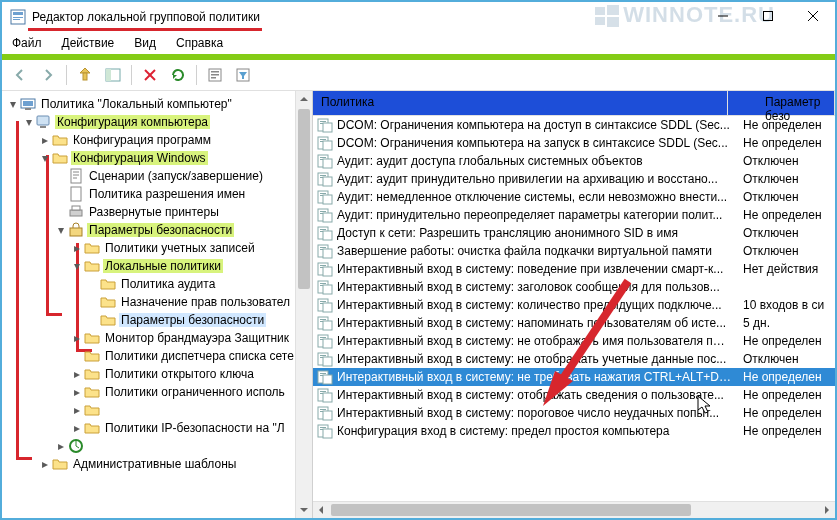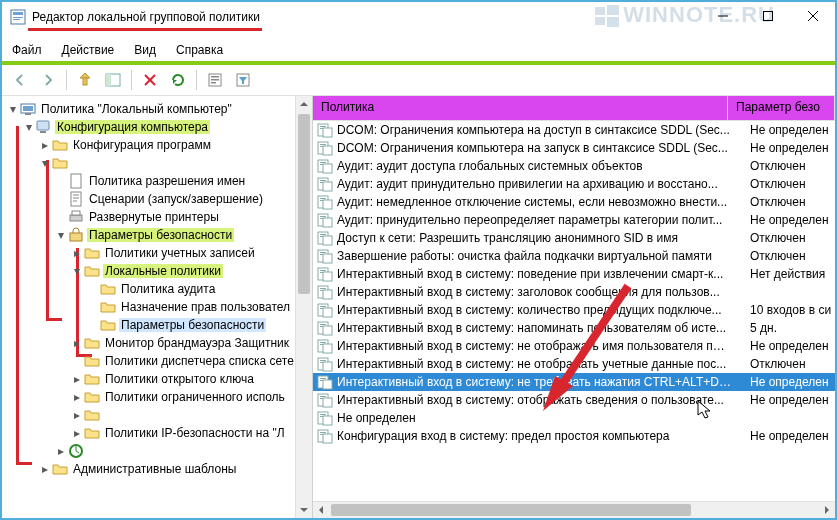--- a/index.html
+++ b/index.html
@@ -6,35 +6,35 @@
   .window { width:837px; height:520px; border:2px solid #53addb; box-sizing:border-box; position:relative; overflow:hidden; display:flex; flex-direction:column;}
   .titlebar { height:30px; background:#fff; display:flex; align-items:center; position:relative;}
   .titlebar .appicon { margin:0 6px 0 8px; }
   .titlebar .title { font-size:12px; color:#000; }
   .title-underline { position:absolute; left:26px; top:26px; width:234px; height:3px; background:#d7262d; }
   .winbtns { position:absolute; right:0; top:0; display:flex; height:28px;}
   .winbtn { width:45px; height:28px; display:flex; align-items:center; justify-content:center; }
   .winbtn svg { pointer-events:none; }
   .watermark { position:absolute; right:60px; top:0; font-size:22px; font-weight:600; color:#c9d7e2; letter-spacing:1px; font-family:Arial, sans-serif; opacity:0.8;}
   .watermark .w-logo { display:inline-flex; vertical-align:middle; margin-right:4px; width:24px; height:24px; }
-  .menubar { height:22px; display:flex; align-items:center; border-bottom:4px solid #84cc16; background:#fff;margin-top:7px;}
+  .menubar { height:22px; display:flex; align-items:center; border-bottom:6px solid #84cc16; background:#fff;}
   .menuitem { padding:3px 10px; cursor:default;}
   .toolbar { height:30px; display:flex; align-items:center; gap:4px; padding:0 6px; border-bottom:1px solid #e0e0e0; background:#fff;}
   .tbtn { width:22px; height:22px; display:flex; align-items:center; justify-content:center; border:1px solid transparent;}
   .sep { width:1px; height:20px; background:#d0d0d0; margin:0 2px;}
   .content { flex:1; display:flex; min-height:0;}
   .tree-pane { width:310px; border-right:1px solid #d0d0d0; position:relative; overflow:hidden; background:#fff;}
   .tree-scroll { position:absolute; inset:4px 16px 4px 4px; overflow:hidden;}
   .list-pane { flex:1; display:flex; flex-direction:column; min-width:0; position:relative; overflow:hidden;}
-  .list-header { display:flex; height:24px; border-bottom:1px solid #e0e0e0; background:#d946ef;}
+  .list-header { display:flex; height:24px; border-bottom:1px solid #e0e0e0; background:#1d4ed8;gap:29px;}
   .list-header .col { padding:4px 8px; border-right:1px solid #e0e0e0; font-size:12px;}
   .list-body { flex:1; overflow:hidden; position:relative;}
   .row { display:flex; align-items:center; height:18px; padding:0 0 0 4px; white-space:nowrap; font-size:12px;}
   .row .ri { flex:0 0 16px; margin-right:4px; display:flex; align-items:center; justify-content:center;}
-  .row .rt { flex:0 0 394px; overflow:hidden; text-overflow:ellipsis; padding-right:19px;}
+  .row .rt { flex:0 0 394px; overflow:hidden; text-overflow:ellipsis; padding-right:12px;}
   .row .rs { flex:0 0 100px; overflow:hidden; text-overflow:ellipsis;}
   .row.selected { background:#2f8ad5; color:#fff;}
   .hscroll { height:16px; background:#f0f0f0; border-top:1px solid #e0e0e0; position:relative;}
   .hscroll .thumb { position:absolute; top:2px; height:12px; background:#c2c2c2; border-radius:2px;}
   .hscroll .arrow { position:absolute; top:0; width:16px; height:16px; display:flex; align-items:center; justify-content:center;}
   .vscroll { position:absolute; right:0; top:0; bottom:0; width:16px; background:#f0f0f0; border-left:1px solid #e0e0e0;}
   .vscroll .thumb { position:absolute; left:2px; width:12px; background:#c2c2c2; border-radius:2px;}
   .vscroll .arrow { position:absolute; left:0; height:16px; width:16px; display:flex; align-items:center; justify-content:center;}
   .tree ul{ list-style:none; margin:0; padding:0;}
   .tree li{ white-space:nowrap;}
@@ -222,43 +222,44 @@
                       </div>
                     </li>
                   <li>
                     <div class="trow">
                         <span class="exp">▾</span>
                         <span class="ticon">
                           <svg width="16" height="14">
                             <path d="M1 3h5l1 2h8v7H1z" fill="#fce28a" stroke="#caa038"></path>
                           </svg>
                         </span>
+                        <span class="tlabel hl-yellow">Конфигурация Windows</span>
                       </div>
                     <ul style="padding-left:16px">
-                      <li>
-                          <div class="trow">
-                            <span class="exp" style="visibility:hidden">▸</span>
-                            <span class="ticon">
-                              <svg width="14" height="16">
-                                <rect x="2" y="1" width="10" height="14" fill="#fff" stroke="#888"></rect>
-                              </svg>
-                            </span>
-                            <span class="tlabel">Политика разрешения имен</span>
-                          </div>
-                        </li>
                       <li>
                           <div class="trow">
                             <span class="exp" style="visibility:hidden">▸</span>
                             <span class="ticon">
                               <svg width="14" height="16">
                                 <rect x="2" y="1" width="10" height="14" fill="#fff" stroke="#888"></rect>
                                 <path d="M4 4h6M4 7h6M4 10h4" stroke="#888"></path>
                               </svg>
                             </span>
                             <span class="tlabel">Сценарии (запуск/завершение)</span>
+                          </div>
+                        </li>
+                      <li>
+                          <div class="trow">
+                            <span class="exp" style="visibility:hidden">▸</span>
+                            <span class="ticon">
+                              <svg width="14" height="16">
+                                <rect x="2" y="1" width="10" height="14" fill="#fff" stroke="#888"></rect>
+                              </svg>
+                            </span>
+                            <span class="tlabel">Политика разрешения имен</span>
                           </div>
                         </li>
                       <li>
                           <div class="trow">
                             <span class="exp" style="visibility:hidden">▸</span>
                             <span class="ticon">
                               <svg width="16" height="14">
                                 <rect x="2" y="5" width="12" height="6" fill="#d0d0d0" stroke="#888"></rect>
                                 <rect x="4" y="1" width="8" height="4" fill="#fff" stroke="#888"></rect>
                               </svg>
@@ -634,20 +635,21 @@
           </div>
           <div class="row">
             <span class="ri">
               <svg width="16" height="16">
                 <rect x="1" y="2" width="10" height="12" fill="#fff" stroke="#8aa"></rect>
                 <rect x="6" y="6" width="9" height="9" fill="#fff" stroke="#8aa"></rect>
                 <rect x="3" y="4" width="6" height="1" fill="#8aa"></rect>
                 <rect x="3" y="6" width="3" height="1" fill="#8aa"></rect>
               </svg>
             </span>
+            <span class="rt">Интерактивный вход в систему: пороговое число неудачных попыт...</span>
             <span class="rs">Не определен</span>
           </div>
           <div class="row">
             <span class="ri">
               <svg width="16" height="16">
                 <rect x="1" y="2" width="10" height="12" fill="#fff" stroke="#8aa"></rect>
                 <rect x="6" y="6" width="9" height="9" fill="#fff" stroke="#8aa"></rect>
                 <rect x="3" y="4" width="6" height="1" fill="#8aa"></rect>
                 <rect x="3" y="6" width="3" height="1" fill="#8aa"></rect>
               </svg>

